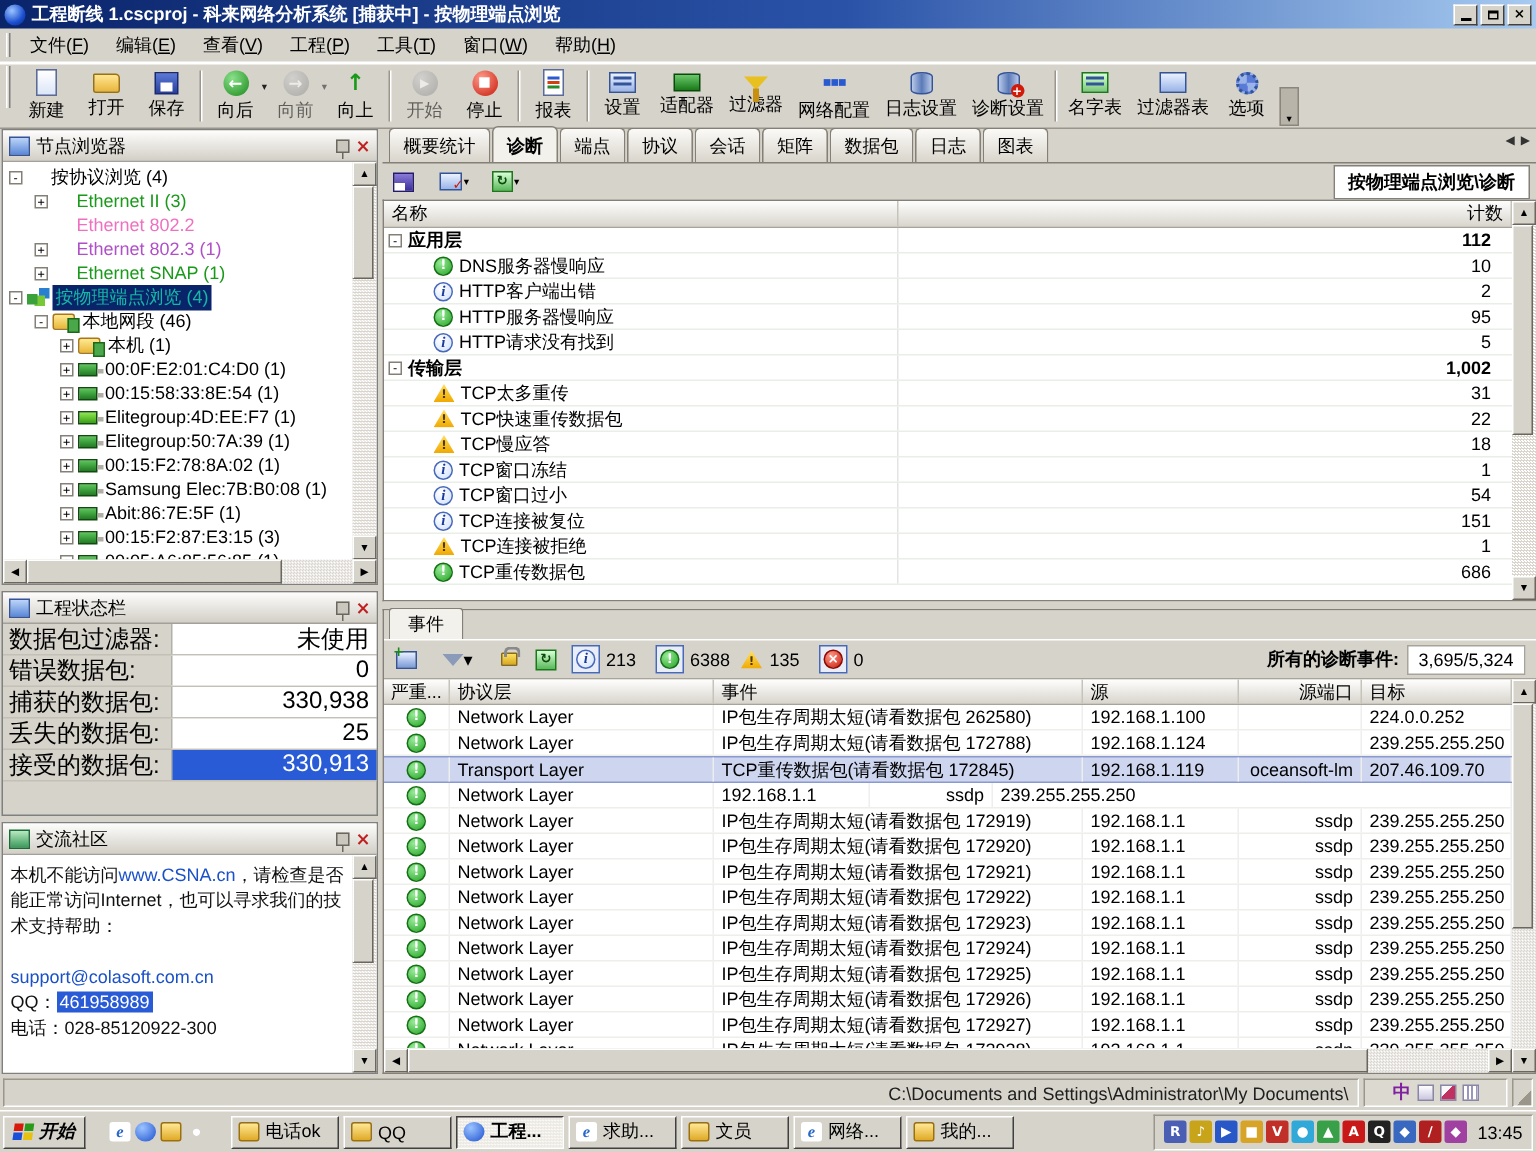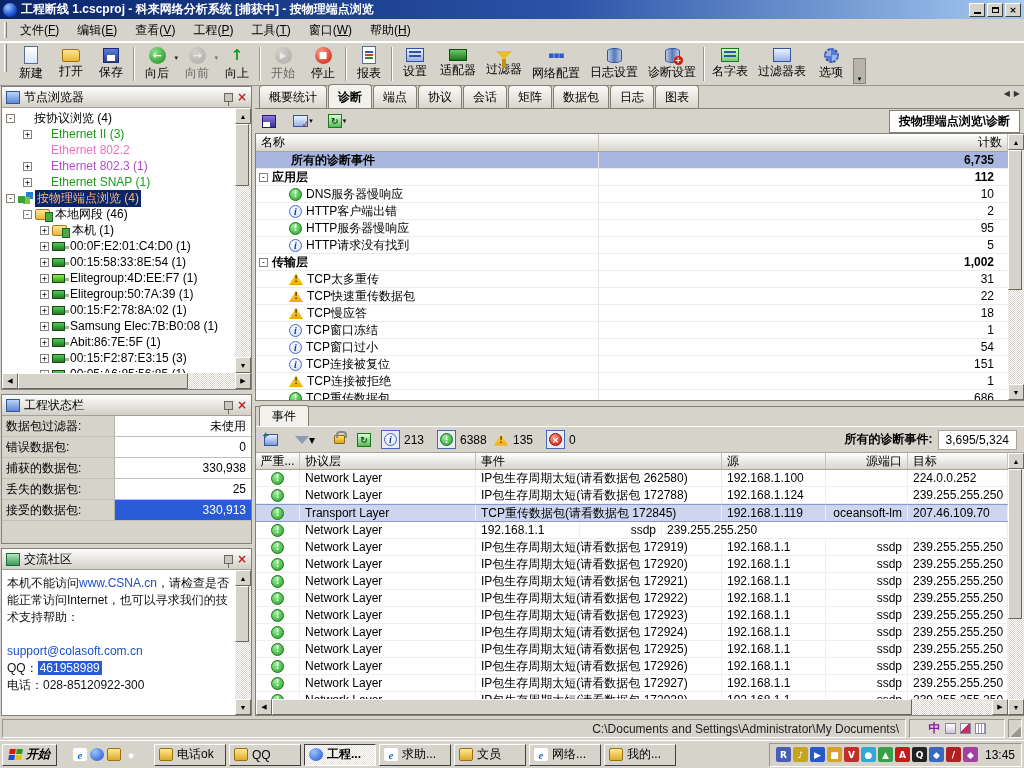--- a/index.html
+++ b/index.html
@@ -62,41 +62,41 @@
 .pclose{color:#c02020;font:bold 12px/10px "DejaVu Sans",sans-serif}
 
 .nb{height:304px;flex:none}
 .treewrap{flex:1;display:flex;min-height:0}
 .tree{flex:1;overflow:hidden;padding-top:2px}
 .trow{height:16px;display:flex;align-items:center;gap:3px;white-space:nowrap}
 .trow.lvl0{padding-left:4px}.trow.lvl1{padding-left:21px}.trow.lvl2{padding-left:38px}
 .exp{width:9px;height:9px;flex:none;border:1px solid #848078;background:#fff;font:8px/7px "DejaVu Sans Mono",monospace;text-align:center;color:#000}
 .exp:empty{visibility:hidden}
 .tlabel{padding:0 2px}
-.trow.sel .tlabel{background:#0a246a;color:#fdba74}
+.trow.sel .tlabel{background:#0a246a;color:#14b8a6}
 .c-green .tlabel{color:#1a9a1a}.c-pink .tlabel{color:#f070c0}.c-purple .tlabel{color:#b050c8}
 .tico{flex:none;position:relative}
 .i-proto{width:11px;height:13px;color:#d8a010;font:bold 11px/13px "Liberation Serif",serif;text-align:center;text-shadow:0 1px 0 #8a6000}
 .i-proto.b{color:#4a6ad0;text-shadow:0 1px 0 #20308a}
 .i-phys{width:14px;height:12px}
 .i-phys::before{content:"";position:absolute;left:0;top:4px;width:7px;height:7px;background:#3aa03a;box-shadow:5px 1px 0 #78c838,8px -4px 0 #2a80d0}
 .i-seg{width:15px;height:11px;background:linear-gradient(#ffe894,#e8b83a);border:1px solid #a87818;border-radius:2px}
 .i-seg::after{content:"";position:absolute;right:-4px;top:2px;width:6px;height:8px;background:#4aa84a;border:1px solid #1a6a1a}
 .i-nic{width:13px;height:9px;background:linear-gradient(#5ac85a,#237a23);border:1px solid #124a12}
 .i-nic::after{content:"";position:absolute;right:-5px;top:3px;width:4px;height:3px;background:#b0ada4}
 .i-nic.g{background:linear-gradient(#90e850,#3aa018)}
 .vscroll{width:16px;flex:none;background:repeating-conic-gradient(#fff 0 25%,#d9d5cc 0 50%) 0 0/2px 2px;display:flex;flex-direction:column}
 .hscroll{height:16px;flex:none;background:repeating-conic-gradient(#fff 0 25%,#d9d5cc 0 50%) 0 0/2px 2px;display:flex}
 .sbtn{width:16px;height:16px;flex:none;background:#d6d3ca;border:1px solid;border-color:#fff #6a675e #6a675e #fff;display:flex;align-items:center;justify-content:center;font-size:7px;color:#000}
 .sthumb{background:#d6d3ca;border:1px solid;border-color:#fff #6a675e #6a675e #fff}
 .v .sthumb{width:14px;margin:0 0}
 .spacer{flex:1}
 
 .ps{height:150px;flex:none;background:#d6d3ca}
-.psrow{height:21px;display:flex;align-items:stretch;border-bottom:1px solid #c3c0b7;font-size:12px}
+.psrow{height:21px;display:flex;align-items:stretch;border-bottom:1px solid #c3c0b7;font-size:16px}
 .psrow .lab{width:112px;flex:none;display:flex;align-items:center;padding-left:4px}
 .psrow .val{flex:1;background:#fff;border-left:1px solid #b3b0a7;display:flex;align-items:center;justify-content:flex-end;padding-right:5px}
 .psrow.hl .val{background:#2a5bd7;color:#fff}
 
 .cm{flex:1}
 .cmwrap{flex:1;display:flex;min-height:0;background:#fff}
 .cmbody{flex:1;padding:5px 2px 0 5px;line-height:17px;color:#101010;overflow:hidden}
 .cmbody .blue{color:#1a50c8}
 .cmbody .qqv{background:#2a5bd7;color:#fff;padding:0 2px}
 .cm-mail{color:#1a50c8;margin-top:17px}
@@ -630,28 +630,20 @@
       </div>
 
       <div class="diagarea">
         <div class="diagtbl">
           <div class="thead">
             <span class="th name">名称</span>
             <span class="th cnt">计数</span>
           </div>
           <div class="drows">
 
-              <div class="drow total">
-                <span class="dname">
-                  <span class="exp"></span>
-
-                  <span class="dtext">所有的诊断事件</span>
-                </span>
-                <span class="dcount">6,735</span>
-              </div>
 
               <div class="drow group">
                 <span class="dname">
                   <span class="exp">-</span>
 
                   <span class="dtext">应用层</span>
                 </span>
                 <span class="dcount">112</span>
               </div>
 

